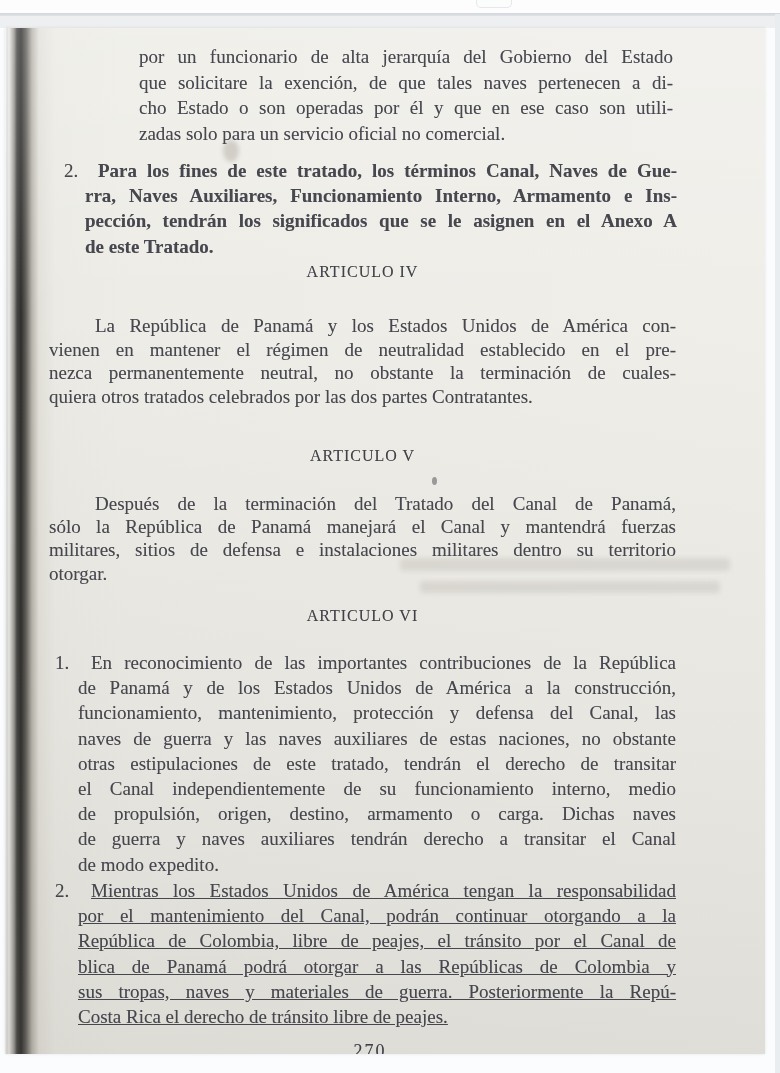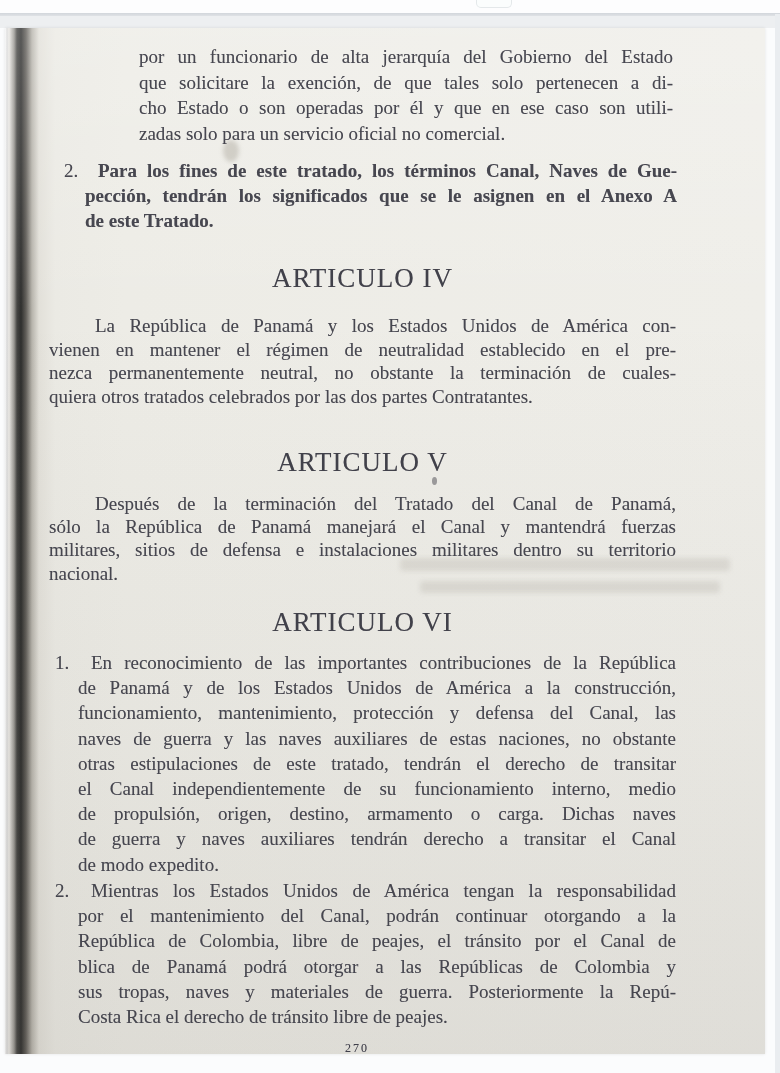--- a/index.html
+++ b/index.html
@@ -66,27 +66,28 @@
   .lh-par5 .line  { line-height: 23.2px; }
 
   .marker {
     position: absolute;
     font-size: 19px;
     line-height: 25.2px;
   }
   .heading {
     position: absolute;
     text-align: center;
-    font-size: 27px;
+    font-size: 16px;
     letter-spacing: 1px;
     color: rgba(58,58,68,0.94);
   }
   .page-number {
     position: absolute;
-    font-size: 12px;
+    text-align: center;
+    font-size: 18px;
     letter-spacing: 2px;
     color: rgba(52,52,64,0.9);
   }
 
   
   .ghost-line {
     position: absolute;
     background: rgba(130,124,110,0.16);
     filter: blur(2.5px);
     border-radius: 4px;
@@ -119,65 +120,66 @@
 
   <div class="paper">
 
     <div class="blob" style="left:218px; top:112px; width:16px; height:22px;"></div>
     <div class="speck" style="left:427px; top:449px; width:5px; height:8px;"></div>
     <div class="ghost-line" style="left:395px; top:530px; width:330px; height:13px;"></div>
     <div class="ghost-line" style="left:415px; top:553px; width:300px; height:12px;"></div>
 
     <div class="block lh-cont" style="left:134px; top:16px; width:534px;">
         <div class="line">por un funcionario de alta jerarquía del Gobierno del Estado</div>
-        <div class="line">que solicitare la exención, de que tales solo pertenecen a di-</div>
+        <div class="line">que solicitare la exención, de que tales naves pertenecen a di-</div>
         <div class="line">cho Estado o son operadas por él y que en ese caso son utili-</div>
         <div class="line last">zadas solo para un servicio oficial no comercial.</div>
       </div>
 
     <span class="marker" style="left:59px; top:130px;">2.</span>
     <div class="block lh-item" style="left:80px; top:130px; width:592px;font-weight:bold;">
         <div class="line" style="padding-left: 13px;">Para los fines de este tratado, los términos Canal, Naves de Gue-</div>
+        <div class="line">rra, Naves Auxiliares, Funcionamiento Interno, Armamento e Ins-</div>
         <div class="line">pección, tendrán los significados que se le asignen en el Anexo A</div>
         <div class="line last">de este Tratado.</div>
       </div>
 
     <div class="heading" style="left:44px; top:235px; width:627px;">ARTICULO IV</div>
     <div class="block lh-par4" style="left:44px; top:286px; width:627px;">
         <div class="line" style="padding-left: 46px;">La República de Panamá y los Estados Unidos de América con-</div>
         <div class="line">vienen en mantener el régimen de neutralidad establecido en el pre-</div>
         <div class="line">nezca permanentemente neutral, no obstante la terminación de cuales-</div>
         <div class="line last">quiera otros tratados celebrados por las dos partes Contratantes.</div>
       </div>
 
     <div class="heading" style="left:44px; top:419px; width:627px;">ARTICULO V</div>
     <div class="block lh-par5" style="left:44px; top:464px; width:627px;">
         <div class="line" style="padding-left: 46px;">Después de la terminación del Tratado del Canal de Panamá,</div>
         <div class="line">sólo la República de Panamá manejará el Canal y mantendrá fuerzas</div>
         <div class="line">militares, sitios de defensa e instalaciones militares dentro su territorio</div>
-        <div class="line last">nacional.</div>
+        <div class="line last">otorgar.</div>
       </div>
 
     <div class="heading" style="left:44px; top:579px; width:627px;">ARTICULO VI</div>
 
     <span class="marker" style="left:50px; top:622px;">1.</span>
     <div class="block lh-item" style="left:73px; top:622px; width:598px;">
         <div class="line" style="padding-left: 13px;">En reconocimiento de las importantes contribuciones de la República</div>
         <div class="line">de Panamá y de los Estados Unidos de América a la construcción,</div>
         <div class="line">funcionamiento, mantenimiento, protección y defensa del Canal, las</div>
         <div class="line">naves de guerra y las naves auxiliares de estas naciones, no obstante</div>
         <div class="line">otras estipulaciones de este tratado, tendrán el derecho de transitar</div>
         <div class="line">el Canal independientemente de su funcionamiento interno, medio</div>
         <div class="line">de propulsión, origen, destino, armamento o carga. Dichas naves</div>
         <div class="line">de guerra y naves auxiliares tendrán derecho a transitar el Canal</div>
         <div class="line last">de modo expedito.</div>
       </div>
 
     <span class="marker" style="left:50px; top:850px;">2.</span>
-    <div class="block lh-item" style="left:73px; top:850px; width:598px;">
+    <div class="block lh-item" style="left:73px; top:850px; width:598px;text-decoration:underline;">
         <div class="line" style="padding-left: 13px;">Mientras los Estados Unidos de América tengan la responsabilidad</div>
         <div class="line">por el mantenimiento del Canal, podrán continuar otorgando a la</div>
         <div class="line">República de Colombia, libre de peajes, el tránsito por el Canal de</div>
         <div class="line">blica de Panamá podrá otorgar a las Repúblicas de Colombia y</div>
         <div class="line">sus tropas, naves y materiales de guerra. Posteriormente la Repú-</div>
         <div class="line last">Costa Rica el derecho de tránsito libre de peajes.</div>
       </div>
 
     <div class="page-number" style="left:340px; top:1013px; width:50px;">270</div>
   </div>

